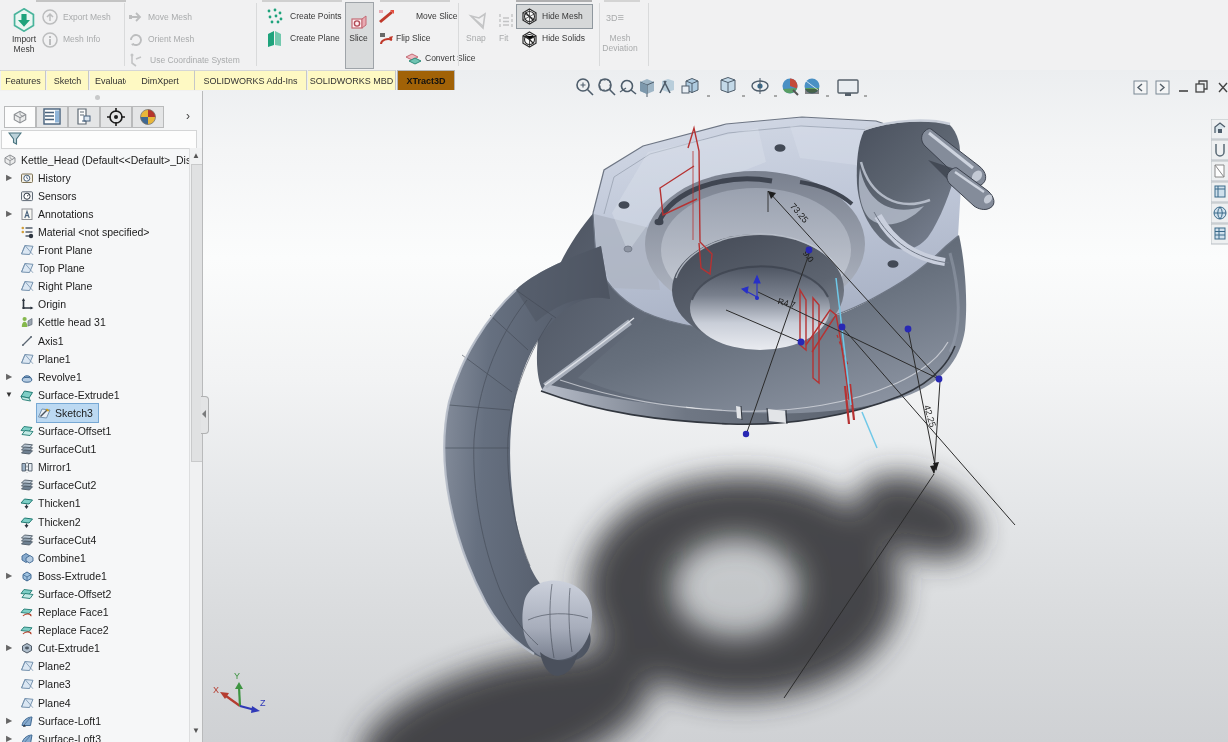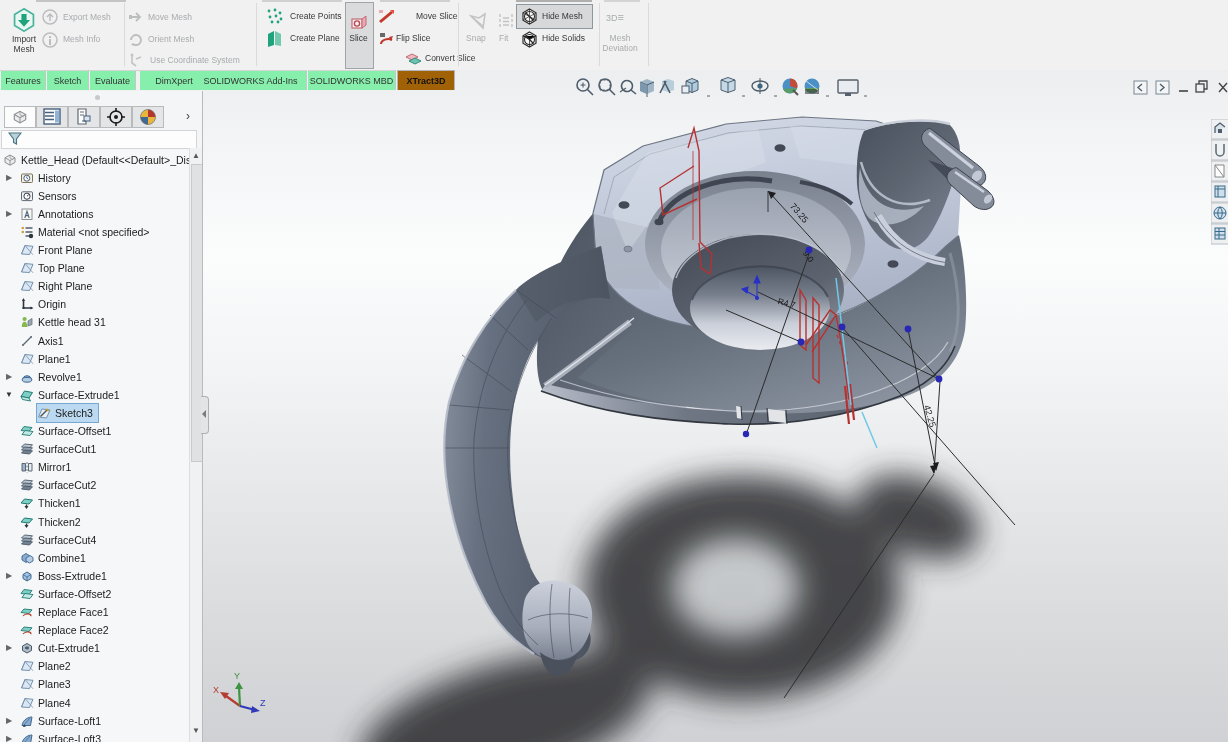--- a/index.html
+++ b/index.html
@@ -7,21 +7,21 @@
 #app{position:relative;width:1228px;height:742px;}
 .abs{position:absolute;}
 
 #toolbar{position:absolute;left:0;top:0;width:1228px;height:70px;background:#f1f1f2;border-bottom:1px solid #cfd0d1;}
 .tsep{position:absolute;top:3px;width:1px;height:63px;background:#d9dadb;}
 .tlbl{position:absolute;font-size:8.5px;color:#5a5a5a;white-space:nowrap;}
 .tlbl.dis{color:#a9abac;}
 .tlbl.en{color:#373737;}
 .bigbtn{position:absolute;border:1px solid #9fa4a9;background:#d9dbdc;}
 
-.tab{position:absolute;top:70px;height:20px;z-index:5;background:#86efac;border-right:1px solid #c6c7c8;border-top:1px solid #d5d6d7;color:#333;font-size:11px;text-align:center;line-height:20px;font-size:9px;white-space:nowrap;overflow:hidden;box-sizing:border-box;}
+.tab{position:absolute;top:70px;height:20px;z-index:5;background:#fef9c3;border-right:1px solid #c6c7c8;border-top:1px solid #d5d6d7;color:#333;font-size:11px;text-align:center;line-height:20px;font-size:9px;white-space:nowrap;overflow:hidden;box-sizing:border-box;}
 .tab.active{background:#a16207;border:1px solid #b4b5b6;border-bottom:none;color:#111;font-weight:bold;}
 
 #panel{position:absolute;left:0;top:91px;width:203px;height:651px;background:#f4f5f6;}
 #panel .ptab{position:absolute;top:15px;width:32px;height:22px;background:#e4e5e6;border:1px solid #b9babb;box-sizing:border-box;}
 #panel .ptab.active{background:#fcfcfc;}
 #filterbox{position:absolute;left:1px;top:39px;width:194px;height:17px;background:#fdfdfd;border:1px solid #d4d5d6;}
 #tree{position:absolute;left:0;top:59px;width:189px;height:592px;overflow:hidden;background:#f6f7f8;}
 .trow{position:absolute;height:18px;display:flex;align-items:center;white-space:nowrap;font-size:10.5px;color:#1b1b1b;}
 .trow svg{flex:0 0 auto;}
 .arr{position:absolute;font-size:8px;color:#666;}
@@ -151,21 +151,21 @@
     <div class="tlbl en" style="left:542px;top:33px">Hide Solids</div>
     <div class="tsep" style="left:599px"></div>
 
     <div class="tlbl dis" style="left:606px;top:11px;font-size:9px">3D<span style="font-size:11px">≡</span></div>
     <div class="tlbl dis" style="left:598px;top:33px;width:44px;text-align:center">Mesh<br>Deviation</div>
     <div class="tsep" style="left:648px"></div>
   </div>
   <div class="tab" style="left:1px;width:45px">Features</div>
   <div class="tab" style="left:47px;width:42px">Sketch</div>
   <div class="tab" style="left:90px;width:46px">Evaluate</div>
-  <div class="tab" style="left:140px;width:69px">DimXpert</div>
+  <div class="tab" style="left:126px;width:69px">DimXpert</div>
   <div class="tab" style="left:195px;width:112px">SOLIDWORKS Add-Ins</div>
   <div class="tab" style="left:308px;width:88px">SOLIDWORKS MBD</div>
   <div class="tab active" style="left:397px;width:58px">XTract3D</div>
   <div id="viewport">
   <svg width="1025" height="672" viewBox="203 70 1025 672" style="position:absolute;left:0;top:0">
     <defs>
       <filter id="blur" x="-40%" y="-40%" width="180%" height="180%">
             <feGaussianBlur stdDeviation="15"></feGaussianBlur>
           </filter>
       <linearGradient id="gWallL" x1="0" y1="0" x2="1" y2="1">

